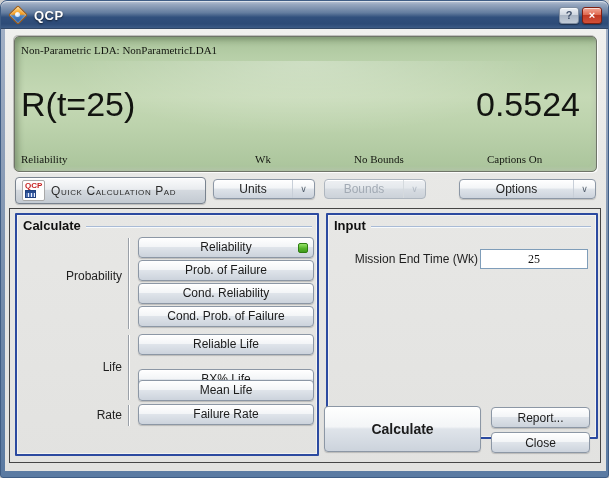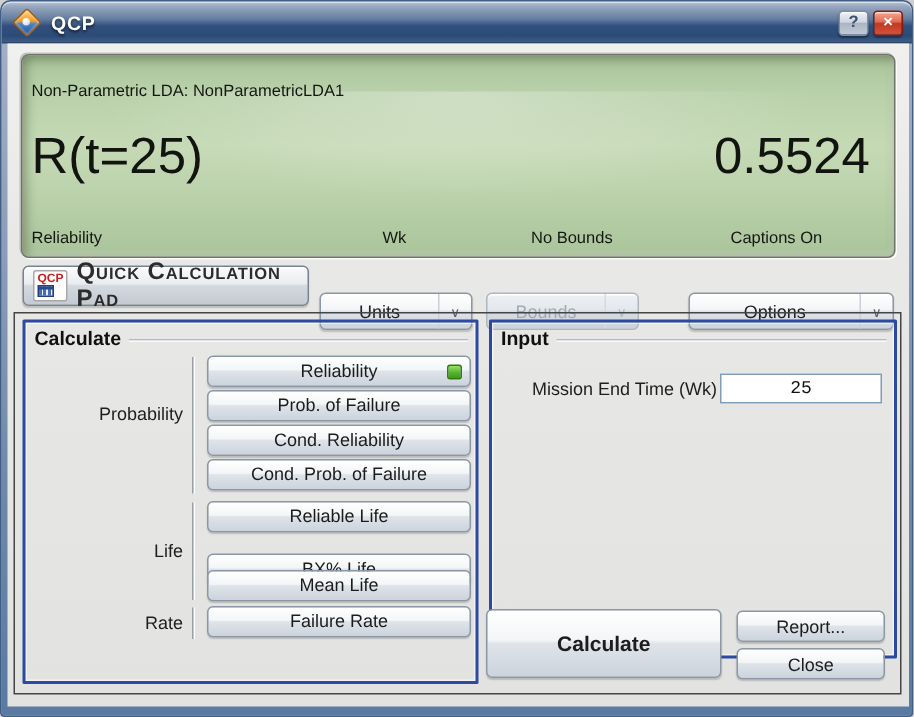--- a/index.html
+++ b/index.html
@@ -52,21 +52,21 @@
     position:absolute; left:13px; top:35px; width:583px; height:136px;
     border:1px solid #6f7468; border-radius:5px;
     background:linear-gradient(180deg,#a9c39a 0%,#b7cfa8 15%,#c5d9b5 45%,#bdd3ad 65%,#aac49b 100%);
     box-shadow:inset 2px 2px 7px rgba(40,60,30,.45), inset -1px -2px 4px rgba(255,255,255,.35),
                1px 1px 0 rgba(255,255,255,.85), -1px -1px 0 rgba(120,120,115,.4);
     overflow:hidden;
   }
   .lcd::before{ content:""; position:absolute; left:8%; right:8%; top:18%; height:55%;
     background:radial-gradient(ellipse at 50% 0%, rgba(255,255,255,.30) 0%, rgba(255,255,255,0) 70%);
     pointer-events:none; }
-  .lcd-mono{ font-family:Liberation Sans, sans-serif; color:#141711;margin-top:11px; }
+  .lcd-mono{ font-family:Liberation Serif, serif; color:#141711; }
   .lcd-header{ position:absolute; left:6px; top:7px; font-size:11px; letter-spacing:0; }
   .lcd-main{ position:absolute; left:6px; right:16px; top:48px; display:flex;
     justify-content:space-between; align-items:flex-end; }
   .lcd-expression, .lcd-result{ font-size:34px; color:#121410; font-family:"Liberation Sans",sans-serif; }
   .lcd-status span{ position:absolute; bottom:6px; font-size:11px; }
   .st-metric{ left:6px; } .st-units{ left:240px; } .st-bounds{ left:339px; } .st-captions{ left:472px; }
 
   
   .btn{
     background:linear-gradient(180deg,#ffffff 0%,#f3f5f7 45%,#dfe4ea 50%,#ccd3dc 100%);
@@ -81,23 +81,23 @@
     background:linear-gradient(180deg,#fbfbfc 0%,#e9ecef 45%,#d4d9df 50%,#c3cad2 100%);
     border:1px solid #79838f; }
   .qcp-logo{ width:23px; height:21px; background:#fdfdfd; border:1px solid #a8a8a8; border-radius:2px;
     position:relative; flex:0 0 auto; }
   .qcp-logo .qcp-txt{ position:absolute; top:0; left:2px; font-size:8px; font-weight:bold; color:#c61f1f;
     letter-spacing:0; }
   .qcp-logo .qcp-grid{ position:absolute; left:2px; bottom:2px; width:11px; height:8px;
     background:linear-gradient(#274b8f,#274b8f) 0 0/11px 2px no-repeat,
                repeating-linear-gradient(90deg,#4b6db0 0 2px,#e8eefc 2px 3px);
     border:1px solid #20407e; }
-  .pad-label{ font-size:16px; font-weight:bold; font-variant:small-caps; letter-spacing:.6px; color:#2c2c2c; }
-
-  .dd{ position:absolute; top:194px; height:25px; display:flex; align-items:stretch; }
+  .pad-label{ font-size:12px; font-weight:normal; font-variant:small-caps; letter-spacing:.6px; color:#2c2c2c; }
+
+  .dd{ position:absolute; top:178px; height:20px; display:flex; align-items:stretch; }
   .dd-label{ flex:1; text-align:center; font-size:12px; color:#222; align-self:center; }
   .dd-chev{ width:22px; border-left:1px solid #c8cfd8; display:flex; align-items:center;
     justify-content:center; font-size:9px; color:#55606e; }
   .dd.disabled{ background:linear-gradient(180deg,#eef0f3 0%,#e4e8ec 45%,#d8dde3 50%,#ccd2d9 100%);
     border-color:#aeb6bf; box-shadow:inset 0 1px 0 #fff; }
   .dd.disabled .dd-label{ color:#a2aab4;text-align:center; }
   .dd.disabled .dd-chev{ color:#b2bac4; border-left-color:#d5dade; }
   .dd-units{ left:212px; width:102px; } .dd-bounds{ left:323px; width:102px; } .dd-options{ left:458px; width:137px; }
 
   
@@ -119,21 +119,21 @@
   .v-divider{ position:absolute; left:111px; width:1px; background:#9aa0a8; box-shadow:1px 0 0 #fff; }
   .calc-btn{ position:absolute; left:121px; width:176px; height:21px; font-size:12px;
     text-align:center; line-height:19px; position:absolute; }
   .sel-dot{ position:absolute; right:5px; top:5px; width:10px; height:10px; border-radius:2px;
     background:linear-gradient(180deg,#94e266 0%,#55b52a 55%,#3f9a1b 100%); border:1px solid #2e7d12; }
 
   
   .input-row{ display:flex; align-items:center; margin-top:16px; padding:0 8px 0 0; }
   .input-label{ flex:1; text-align:right; font-size:12px; color:#1e1e1e; padding-right:2px; }
   .mission-input{ width:108px; height:20px; border:1px solid #7f9db9; background:#fff;
-    font-size:12px; text-align:center; font-family:Liberation Mono, monospace; color:#111; }
+    font-size:12px; text-align:center; font-family:Liberation Serif, serif; color:#111; }
 
   
   .calculate-btn{ position:absolute; left:323px; top:405px; width:157px; height:46px;
     font-size:14px; font-weight:bold; }
   .report-btn{ position:absolute; left:490px; top:406px; width:99px; height:21px; font-size:12px; }
   .close-btn{ position:absolute; left:490px; top:431px; width:99px; height:21px; font-size:12px; }
 </style>
 </head>
 <body>
 

